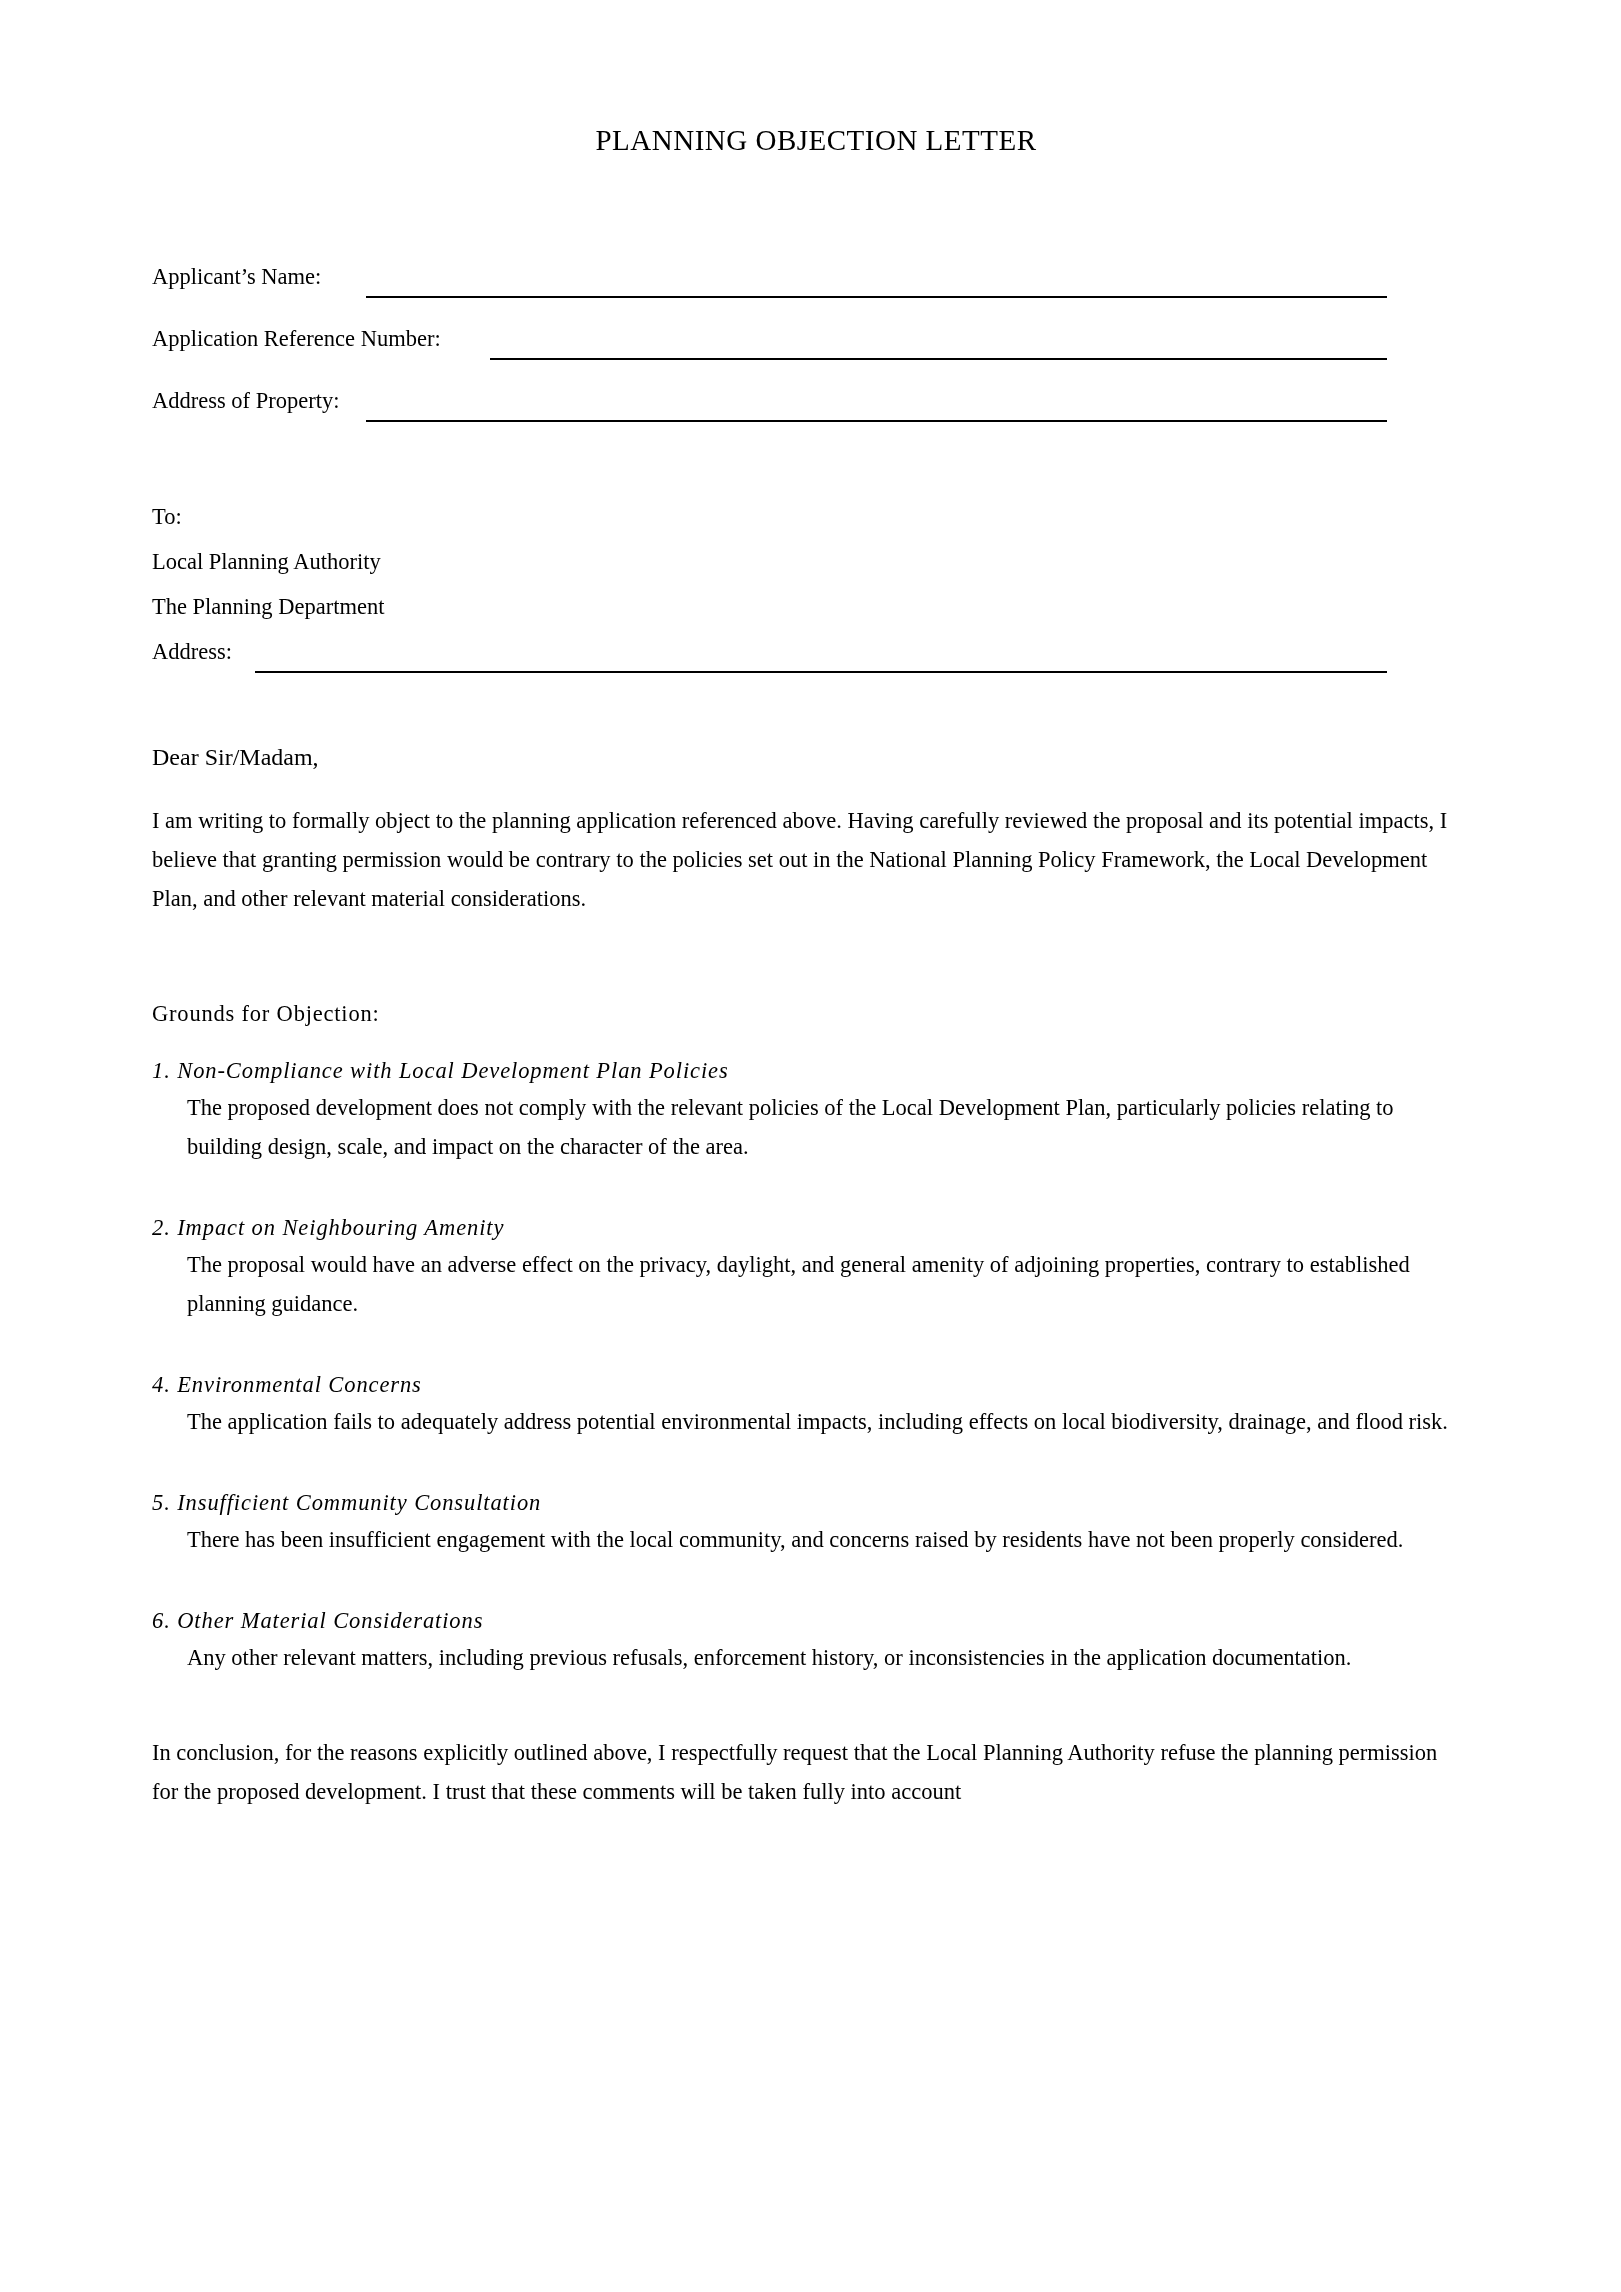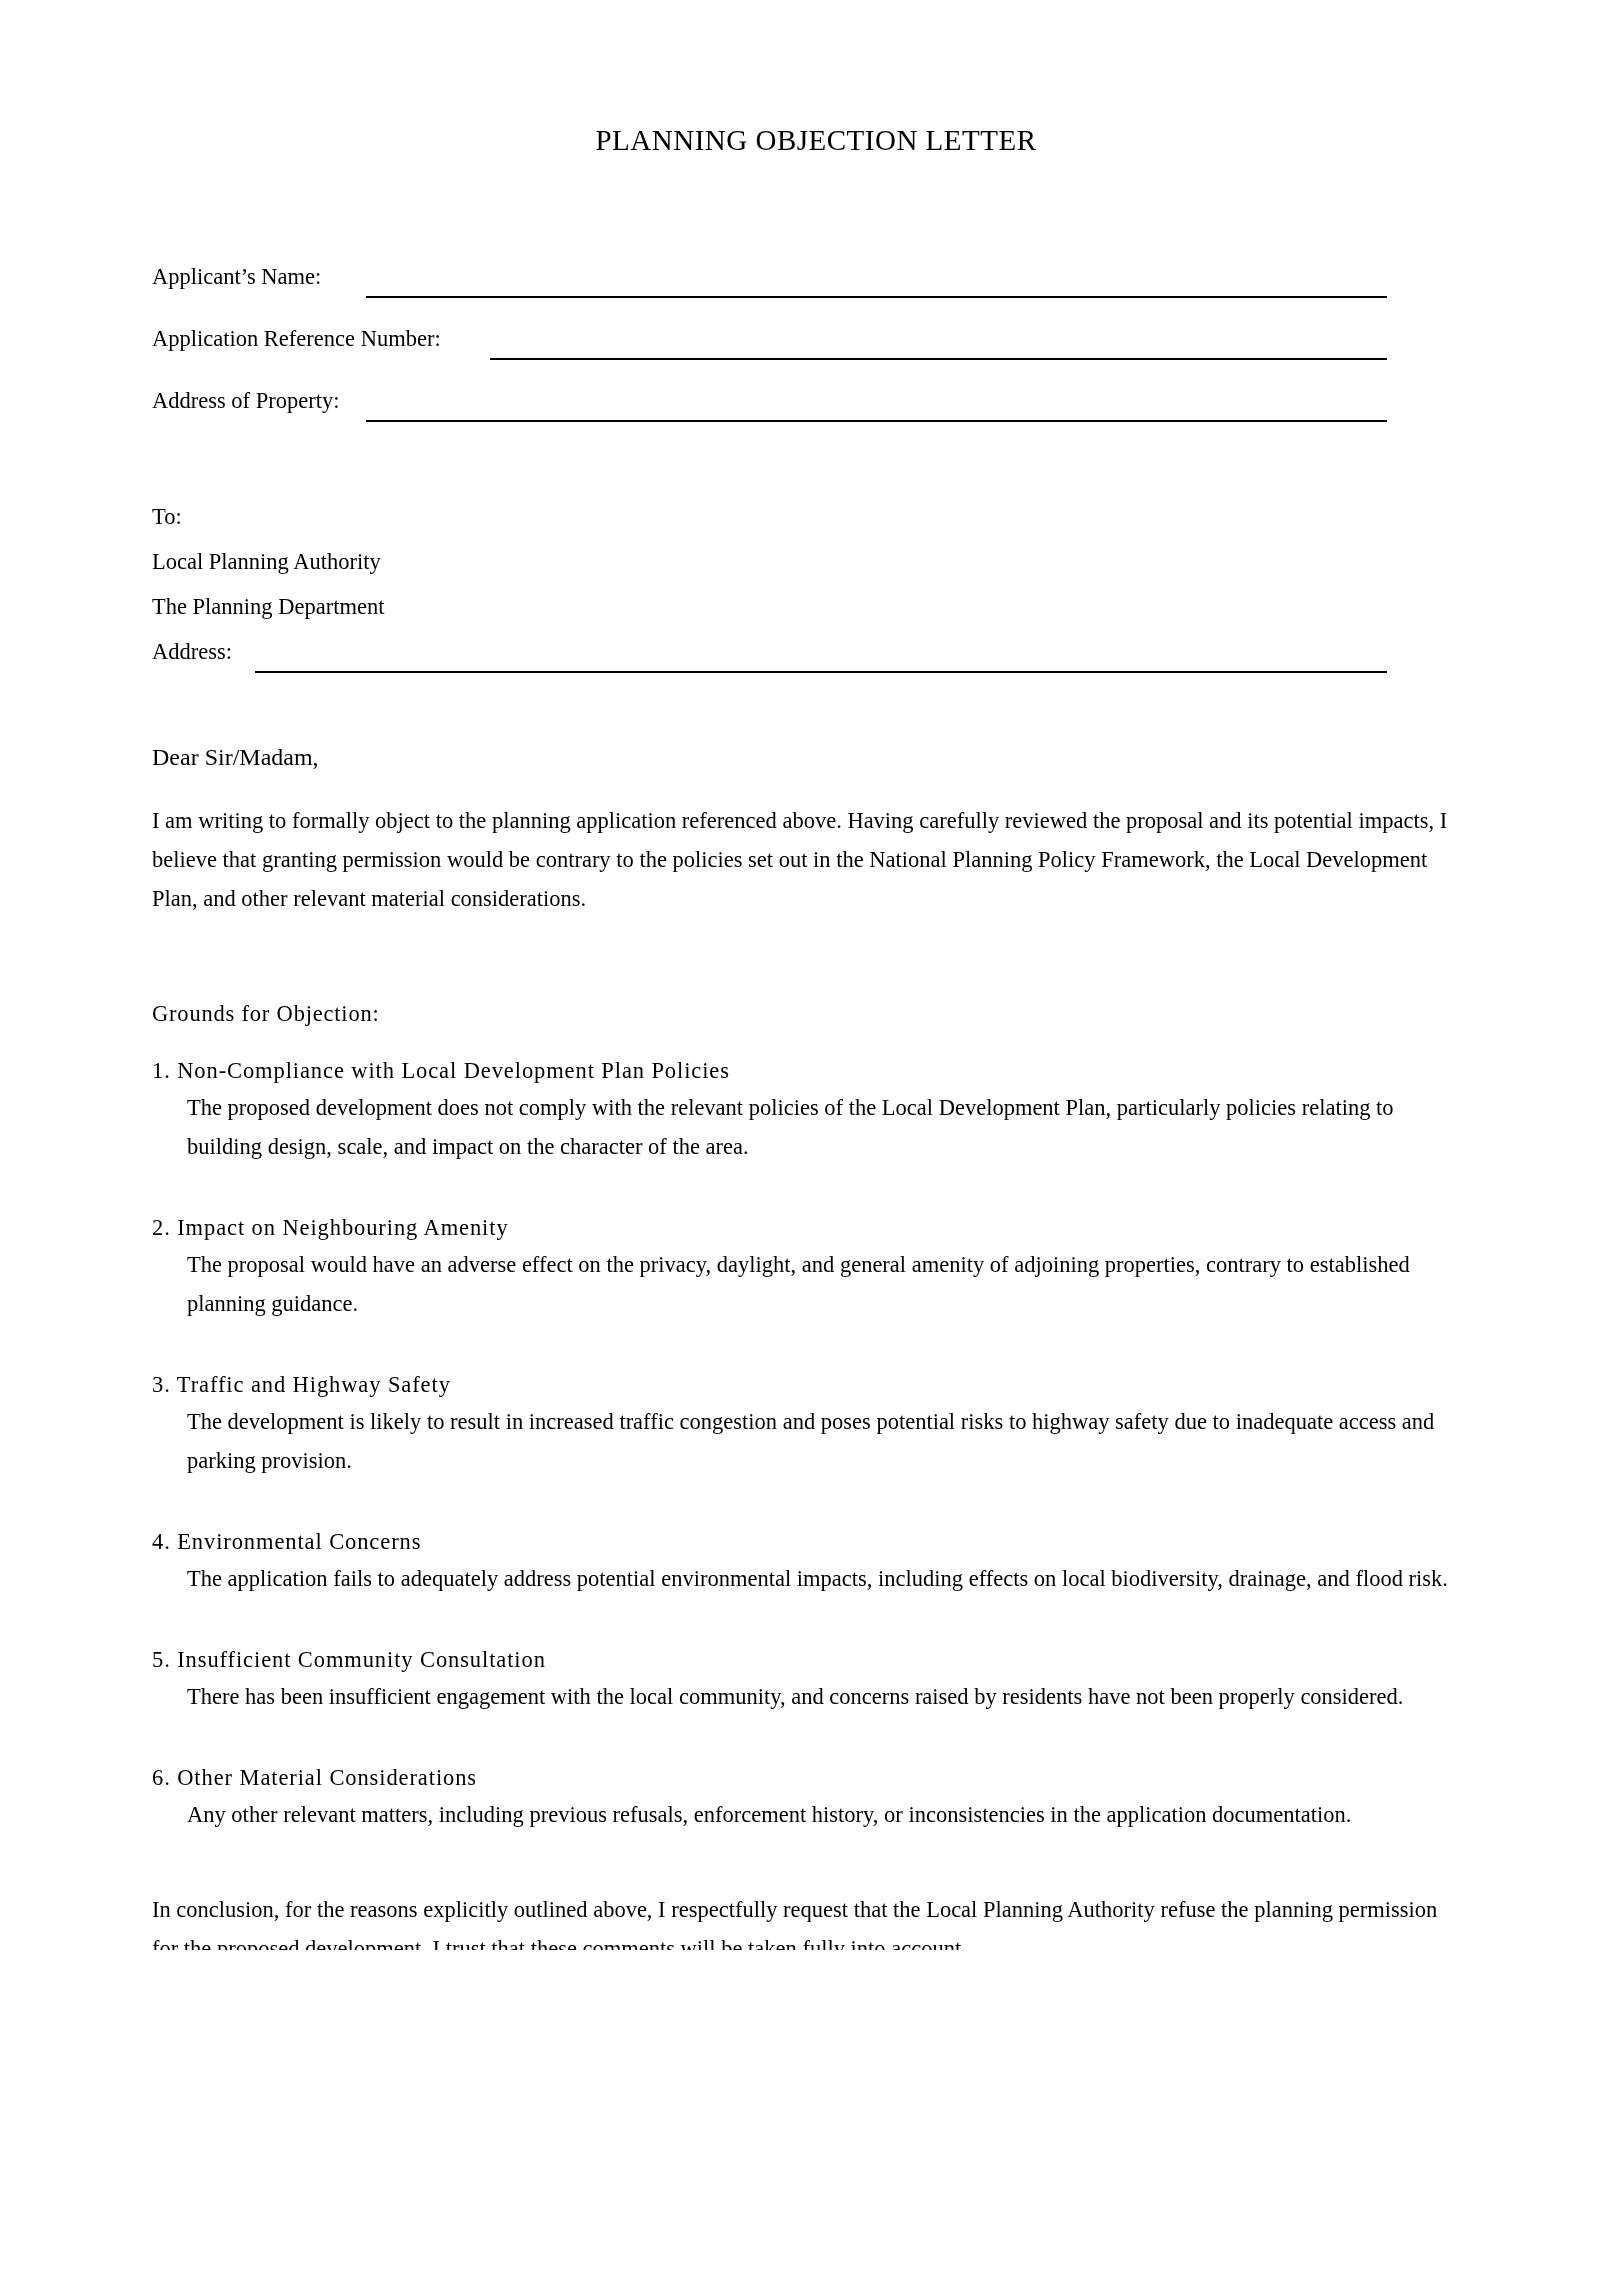--- a/index.html
+++ b/index.html
@@ -108,20 +108,21 @@
   }
   .ground-item {
     margin-top: 44px;
   }
   .ground-item:first-child { margin-top: 24.5px; }
   .ground-title {
     font-size: 22.5px;
     line-height: 35px;
     letter-spacing: 0.9px;
     white-space: nowrap;
+    font-style: italic;
   }
   .ground-body {
     font-size: 22.5px;
     line-height: 39px;
     padding-left: 35px;
     width: 1264px;
   }
 
   .closing-para {
     margin-top: 56px;
@@ -182,27 +183,20 @@
       </li>
 
       <li class="ground-item">
         <div class="ground-title">
           <span>2.</span>
           <span>Impact on Neighbouring Amenity</span>
         </div>
         <div class="ground-body para">The proposal would have an adverse effect on the privacy, daylight, and general amenity of adjoining properties, contrary to established planning guidance.</div>
       </li>
 
-      <li class="ground-item">
-        <div class="ground-title">
-          <span>3.</span>
-          <span>Traffic and Highway Safety</span>
-        </div>
-        <div class="ground-body para">The development is likely to result in increased traffic congestion and poses potential risks to highway safety due to inadequate access and parking provision.</div>
-      </li>
 
       <li class="ground-item">
         <div class="ground-title">
           <span>4.</span>
           <span>Environmental Concerns</span>
         </div>
         <div class="ground-body para">The application fails to adequately address potential environmental impacts, including effects on local biodiversity, drainage, and flood risk.</div>
       </li>
 
       <li class="ground-item">

